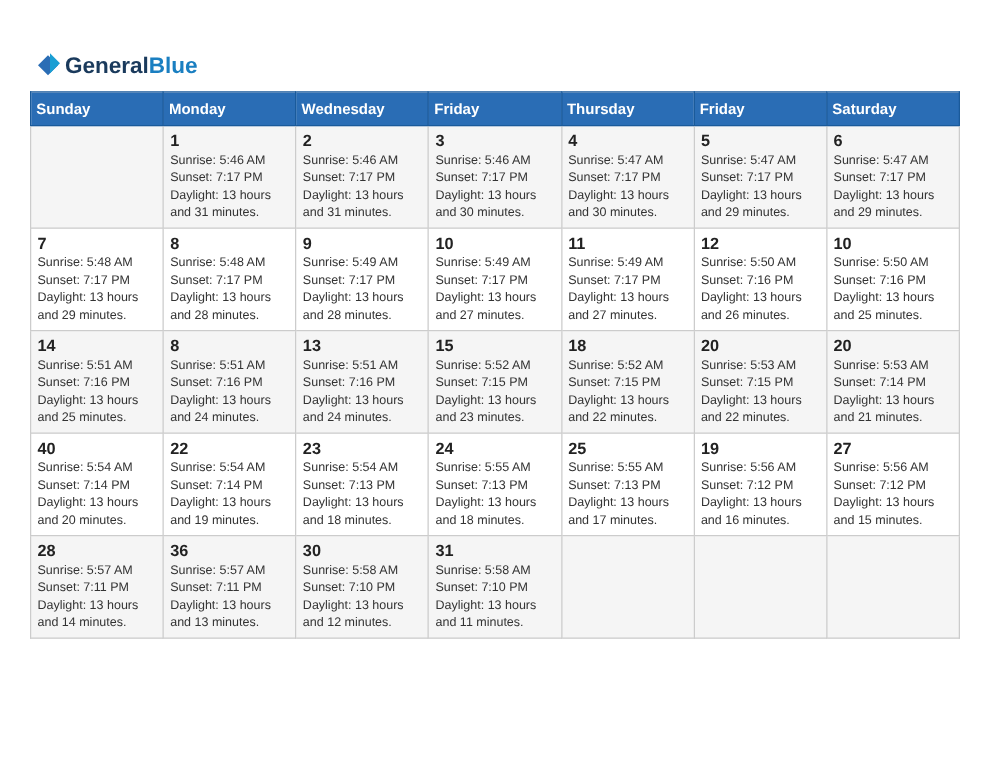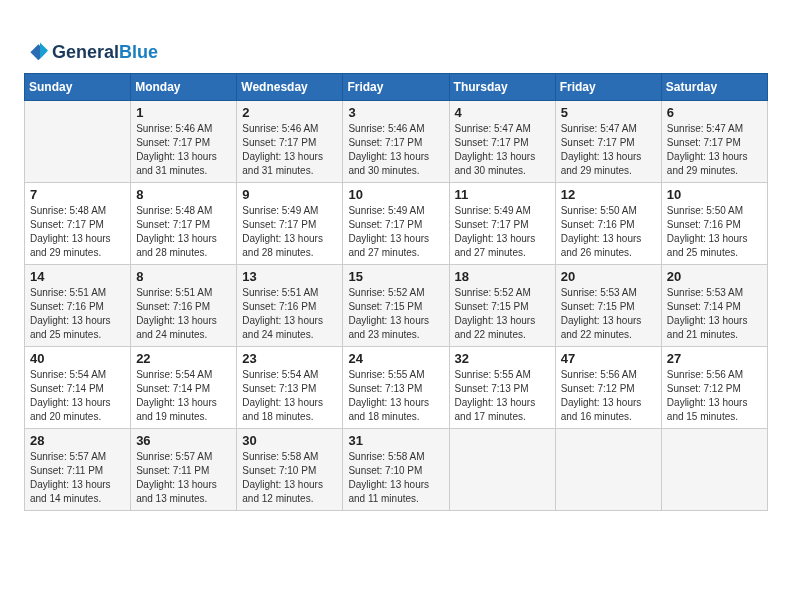--- a/index.html
+++ b/index.html
@@ -291,28 +291,28 @@
 and 18 minutes.</div>
         </td>
         <td>
           <span class="day-number">24</span>
           <div class="day-info" style="white-space: pre-line;">Sunrise: 5:55 AM
 Sunset: 7:13 PM
 Daylight: 13 hours
 and 18 minutes.</div>
         </td>
         <td>
-          <span class="day-number">32</span>
+          <span class="day-number">25</span>
           <div class="day-info" style="white-space: pre-line;">Sunrise: 5:55 AM
 Sunset: 7:13 PM
 Daylight: 13 hours
 and 17 minutes.</div>
         </td>
         <td>
-          <span class="day-number">47</span>
+          <span class="day-number">19</span>
           <div class="day-info" style="white-space: pre-line;">Sunrise: 5:56 AM
 Sunset: 7:12 PM
 Daylight: 13 hours
 and 16 minutes.</div>
         </td>
         <td>
           <span class="day-number">27</span>
           <div class="day-info" style="white-space: pre-line;">Sunrise: 5:56 AM
 Sunset: 7:12 PM
 Daylight: 13 hours

